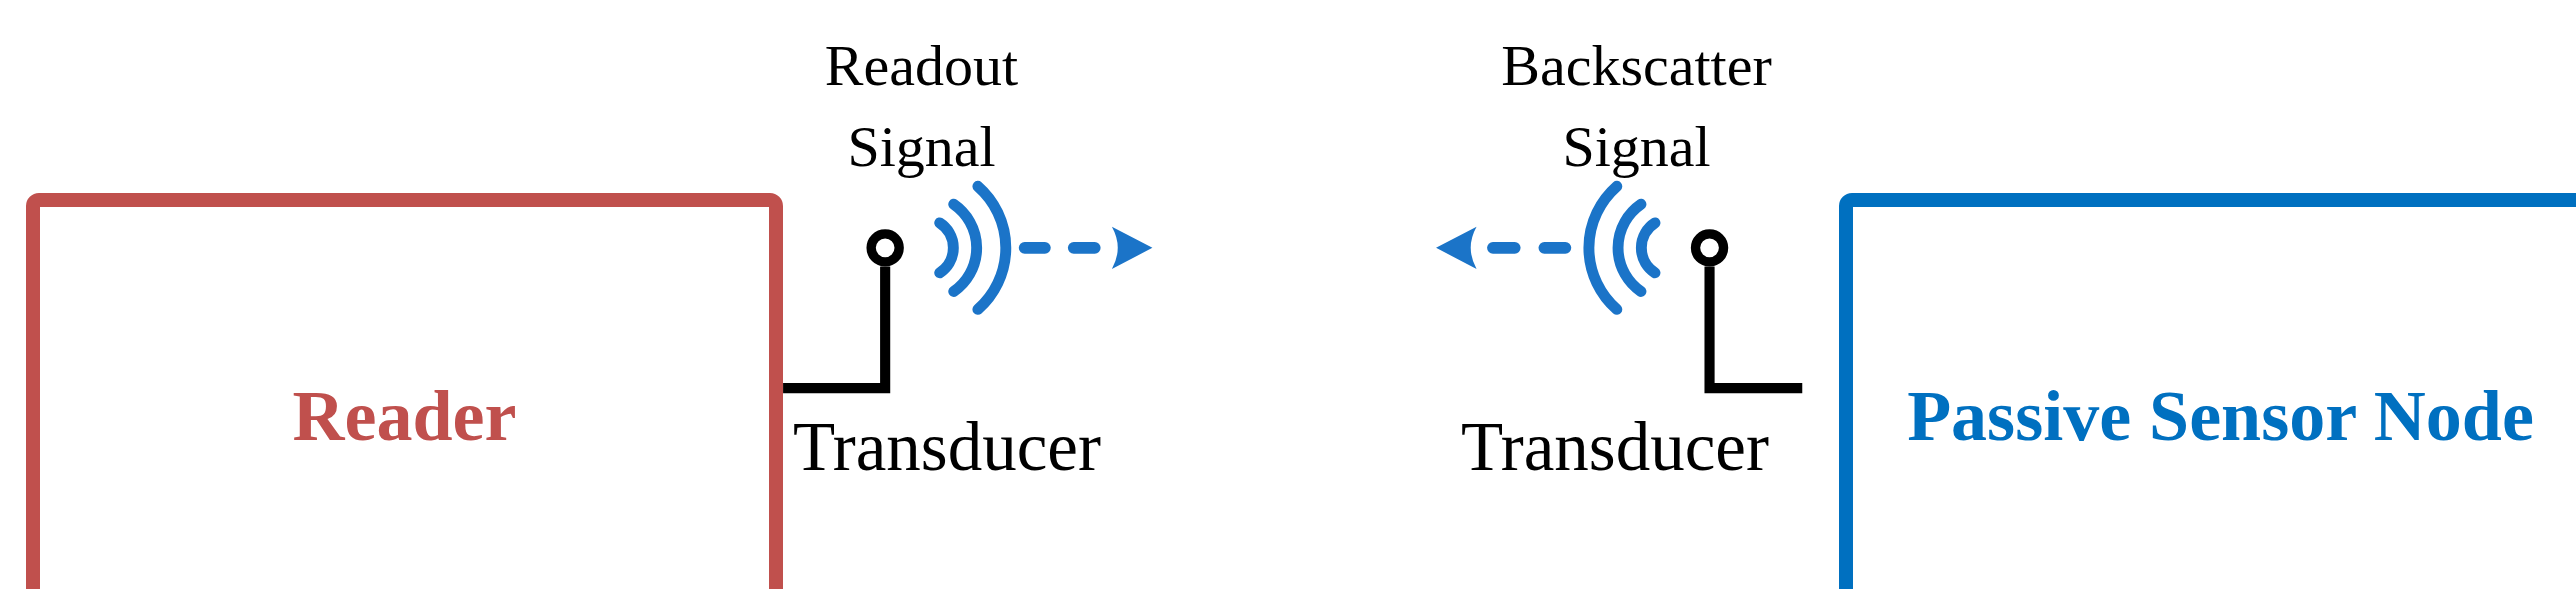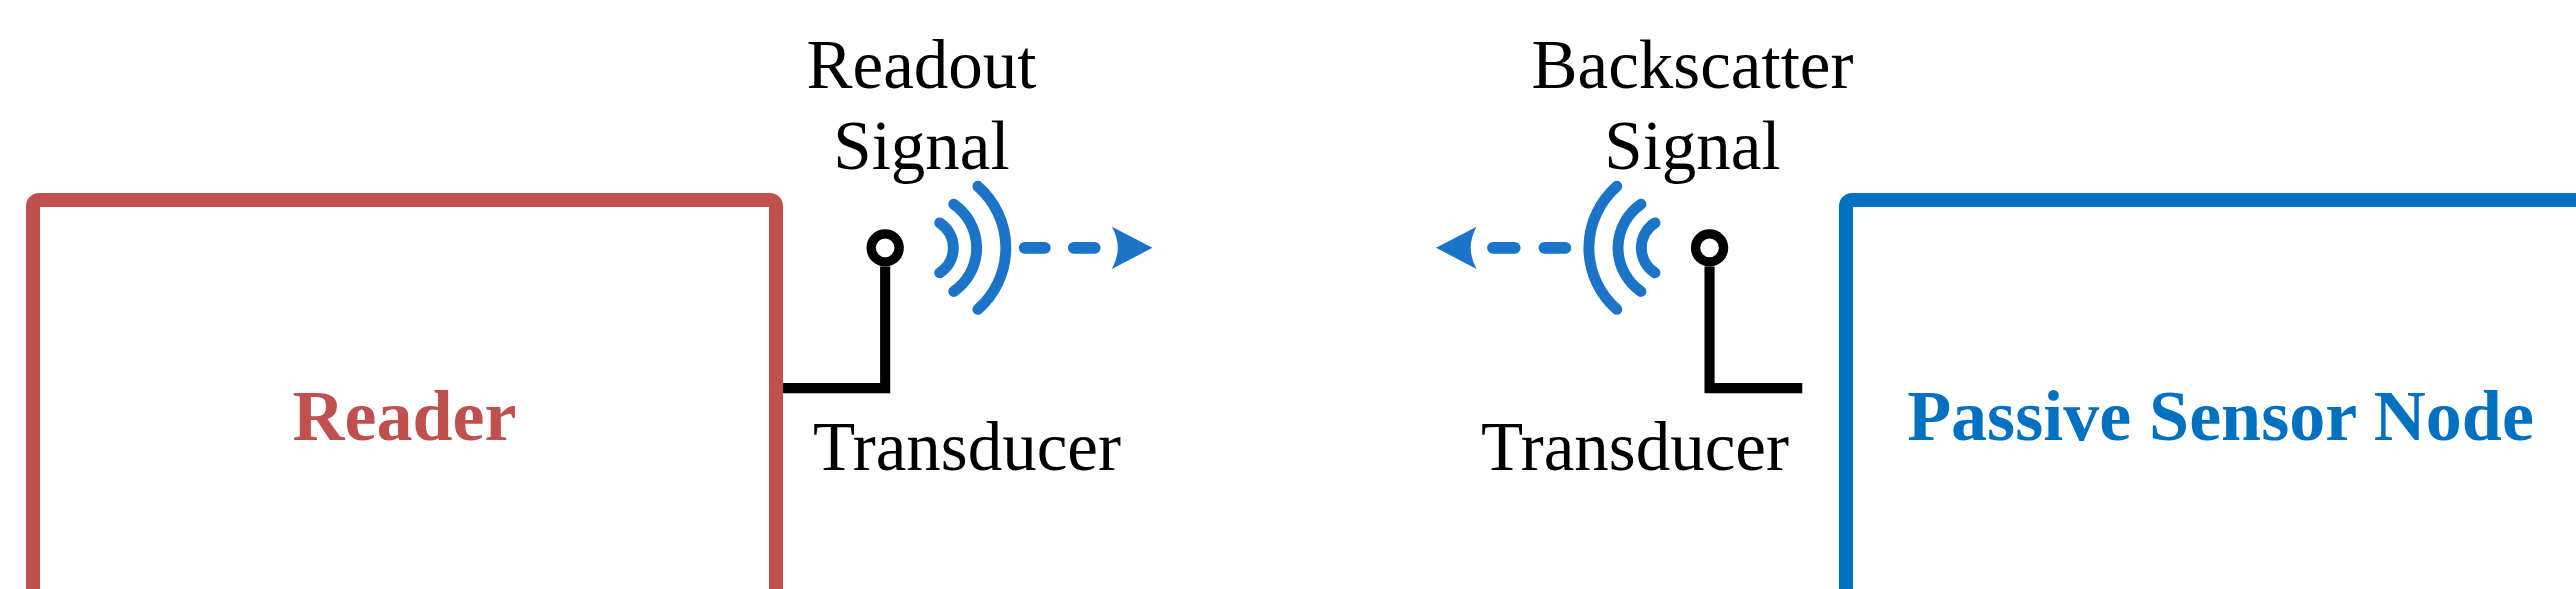--- a/index.html
+++ b/index.html
@@ -12,26 +12,26 @@
     border:14px solid #000;border-radius:13px;background:#fff;
     display:flex;align-items:center;justify-content:center;
   }
   .node-reader{left:26px;width:757px;border-color:var(--red,#C0504D);}
   .node-psn{left:1802px;width:763px;border-color:var(--blue,#0070C0);margin-left:37px;}
   .node-label{font-weight:700;font-size:72px;line-height:1;white-space:nowrap;}
   .node-reader .node-label{color:var(--red,#C0504D);}
   .node-psn .node-label{color:var(--blue,#0070C0);}
   .sig-label{
     position:absolute;top:25px;width:327px;text-align:center;
-    font-size:69px;line-height:81px;color:#000;white-space:nowrap;
+    font-size:58px;line-height:81px;color:#000;white-space:nowrap;
   }
   .sig-readout{left:758px;}
-  .sig-backscatter{left:1529px;}
+  .sig-backscatter{left:1473px;}
   .transducer-label{
-    position:absolute;top:407px;font-size:69px;line-height:81px;color:#000;white-space:nowrap;margin-left:20px;
+    position:absolute;top:407px;font-size:69px;line-height:81px;color:#000;white-space:nowrap;
   }
   .t-left{left:793px;}
   .t-right{left:1461px;}
   .layer{position:absolute;left:0;top:0;width:2576px;height:590px;}
   .k-line{stroke:var(--line-black,#000);stroke-width:13;fill:none;stroke-linejoin:miter;}
   .k-circle{stroke:var(--line-black,#000);stroke-width:12;fill:#fff;}
   .wave{stroke:var(--signal-blue,#1B74C8);stroke-width:14;fill:none;stroke-linecap:round;}
   .dash{stroke:var(--signal-blue,#1B74C8);stroke-width:15;stroke-linecap:round;}
   .ahead{fill:var(--signal-blue,#1B74C8);stroke:none;}
 </style>

